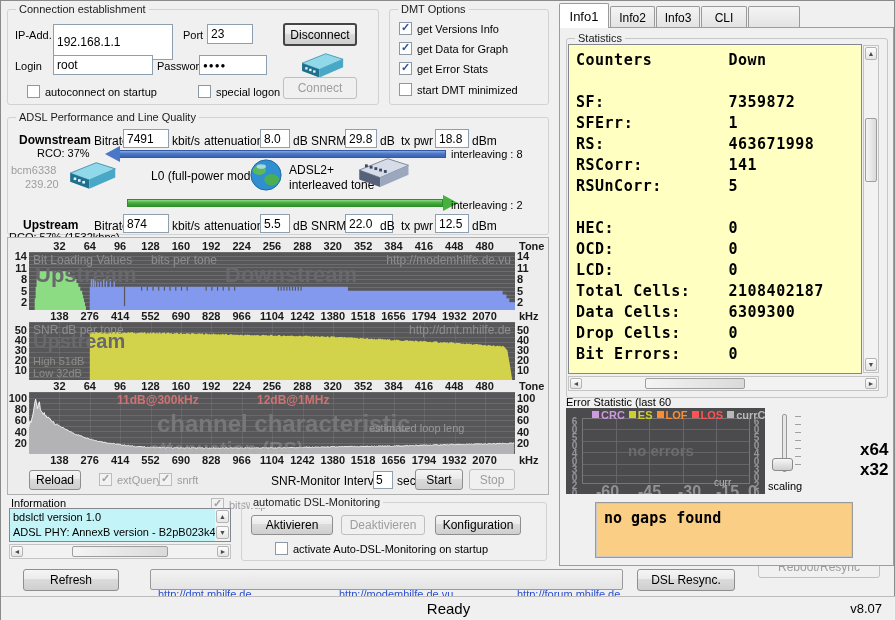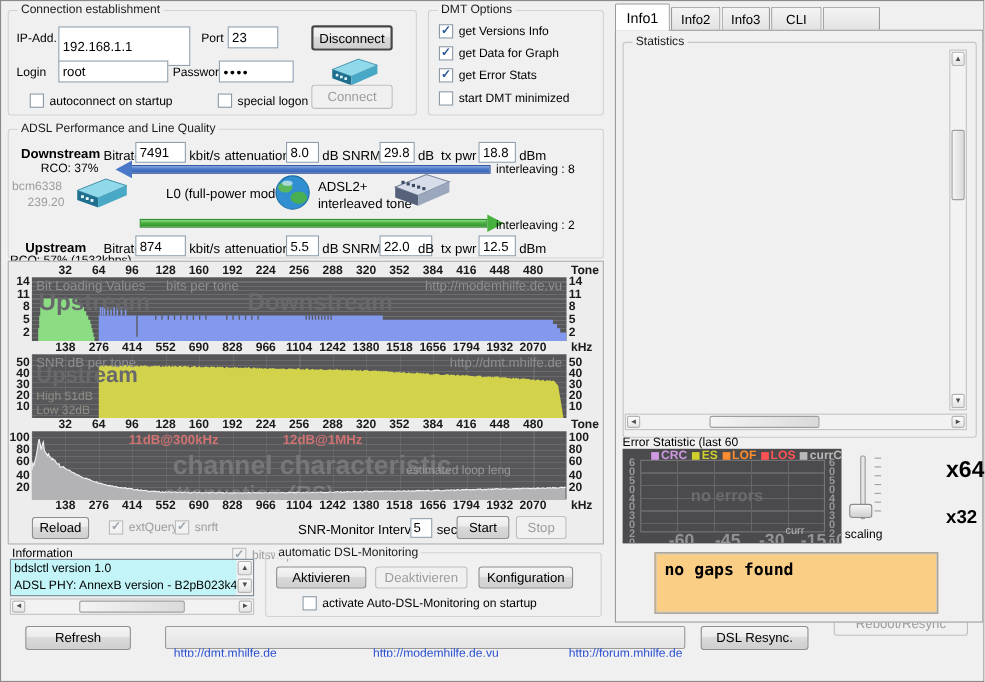--- a/index.html
+++ b/index.html
@@ -389,32 +389,51 @@
   <div class="btn" style="left:22px;top:568px;width:96px;height:22px;">Refresh</div>
   <div style="position:absolute;left:149px;top:568px;width:473px;height:21px;border:1px solid #9a9a9a;background:linear-gradient(#f2f2f2,#e4e4e4);border-radius:2px;"></div>
   <div style="position:absolute;left:150px;top:587px;width:472px;height:9px;overflow:hidden;">
     <span class="link" style="left:7px;top:0;">http://dmt.mhilfe.de</span>
     <span class="link" style="left:188px;top:0;">http://modemhilfe.de.vu</span>
     <span class="link" style="left:366px;top:0;">http://forum.mhilfe.de</span>
   </div>
   <div class="btn" style="left:636px;top:568px;width:98px;height:22px;">DSL Resync.</div>
   <div class="btn disabled" style="left:757px;top:555px;width:122px;height:22px;">Reboot/Resync</div>
 
+  <div style="position:absolute;left:0;top:595px;width:895px;height:25px;background:#f0f0f0;border-top:1px solid #bcbcbc;">
+    <span style="position:absolute;left:0;right:0;top:3px;text-align:center;font-size:15px;">Ready</span>
+    <span style="position:absolute;right:14px;top:4px;font-size:13px;">v8.07</span>
+  </div>
 
   <div class="rpanel">
     <div class="tab active" style="left:2px;top:2px;width:50px;height:25px;">Info1</div>
     <div class="tab" style="left:53px;top:5px;width:45px;height:22px;">Info2</div>
     <div class="tab" style="left:99px;top:5px;width:44px;height:22px;">Info3</div>
     <div class="tab" style="left:144px;top:5px;width:46px;height:22px;">CLI</div>
     <div class="tab" style="left:191px;top:5px;width:52px;height:22px;"></div>
 
     <div class="tabpage">
       <div class="groupbox" style="left:6px;top:10px;width:322px;height:360px;border-color:#c6c6c6;">
         <span class="gb-title">Statistics</span>
       </div>
+      <pre id="stats-pre" class="mono">Counters        Down
+
+SF:             7359872
+SFErr:          1
+RS:             463671998
+RSCorr:         141
+RSUnCorr:       5
+
+HEC:            0
+OCD:            0
+LCD:            0
+Total Cells:    2108402187
+Data Cells:     6309300
+Drop Cells:     0
+Bit Errors:     0</pre>
       <div class="sb" style="left:303px;top:17px;width:16px;height:328px;">
         <span class="arr" style="left:1px;top:1px;width:12px;height:13px;">▲</span>
         <span class="thumb" style="left:1px;top:72px;width:12px;height:64px;"></span>
         <span class="arr" style="left:1px;bottom:1px;width:12px;height:13px;">▼</span>
       </div>
       <div class="sb" style="left:8px;top:348px;width:311px;height:15px;">
         <span class="arr" style="left:1px;top:1px;width:12px;height:11px;">◄</span>
         <span class="thumb" style="left:76px;top:1px;width:100px;height:11px;"></span>
         <span class="arr" style="right:1px;top:1px;width:12px;height:11px;">►</span>
       </div>
@@ -446,42 +465,42 @@
             <span class="vnum">20</span>
           </div>
         <div class="vcol" id="err-yr" style="left:185px;">
             <span class="vnum">60</span>
             <span class="vnum">50</span>
             <span class="vnum">40</span>
             <span class="vnum">30</span>
             <span class="vnum">20</span>
           </div>
         <span class="wm" style="left:62px;top:34px;font-size:15px;color:#6b6b6f;">no errors</span>
-        <div id="err-x" style="position:absolute;left:28px;top:0;width:168px;height:86px;">
+        <div id="err-x" style="position:absolute;left:16px;top:0;width:168px;height:86px;">
             <span class="exnum" style="left: 14px;">-60</span>
             <span class="exnum" style="left: 56px;">-45</span>
             <span class="exnum" style="left: 96px;">-30</span>
             <span class="exnum" style="left: 134px;">-15</span>
             <span class="exnum" style="left: 166px;">0</span>
           </div>
         <span style="position:absolute;left:148px;bottom:6px;font-size:10px;color:#b6b6ba;">curr</span>
       </div>
 
       <div class="sltrack" style="left:222px;top:386px;height:58px;"></div>
       <div id="sl-ticks" style="position:absolute;left:235px;top:388px;width:8px;height:50px;">
           <span class="stick" style="top: 0px;"></span>
           <span class="stick" style="top: 8px;"></span>
           <span class="stick" style="top: 16px;"></span>
           <span class="stick" style="top: 24px;"></span>
           <span class="stick" style="top: 32px;"></span>
           <span class="stick" style="top: 40px;"></span>
           <span class="stick" style="top: 48px;"></span>
         </div>
       <div class="slthumb" style="left:212px;top:430px;"></div>
-      <span class="txt b" style="left:300px;top:388px;font-size:21px;">x64</span>
+      <span class="txt b" style="left:300px;top:412px;font-size:17px;">x64</span>
       <span class="txt b" style="left:300px;top:432px;font-size:17px;">x32</span>
       <span class="txt" style="left:208px;top:452px;">scaling</span>
 
       <span class="txt" style="left:37px;top:464px;margin-top:36px;">Gaps</span>
       <div class="gapsbox" style="left:35px;top:474px;width:258px;height:56px;">
         <span class="mono" style="position:absolute;left:8px;top:6px;font-size:15px;">no gaps found</span>
       </div>
     </div>
   </div>
 <span class="ylab l" style="top: 248.9px;">14</span>

